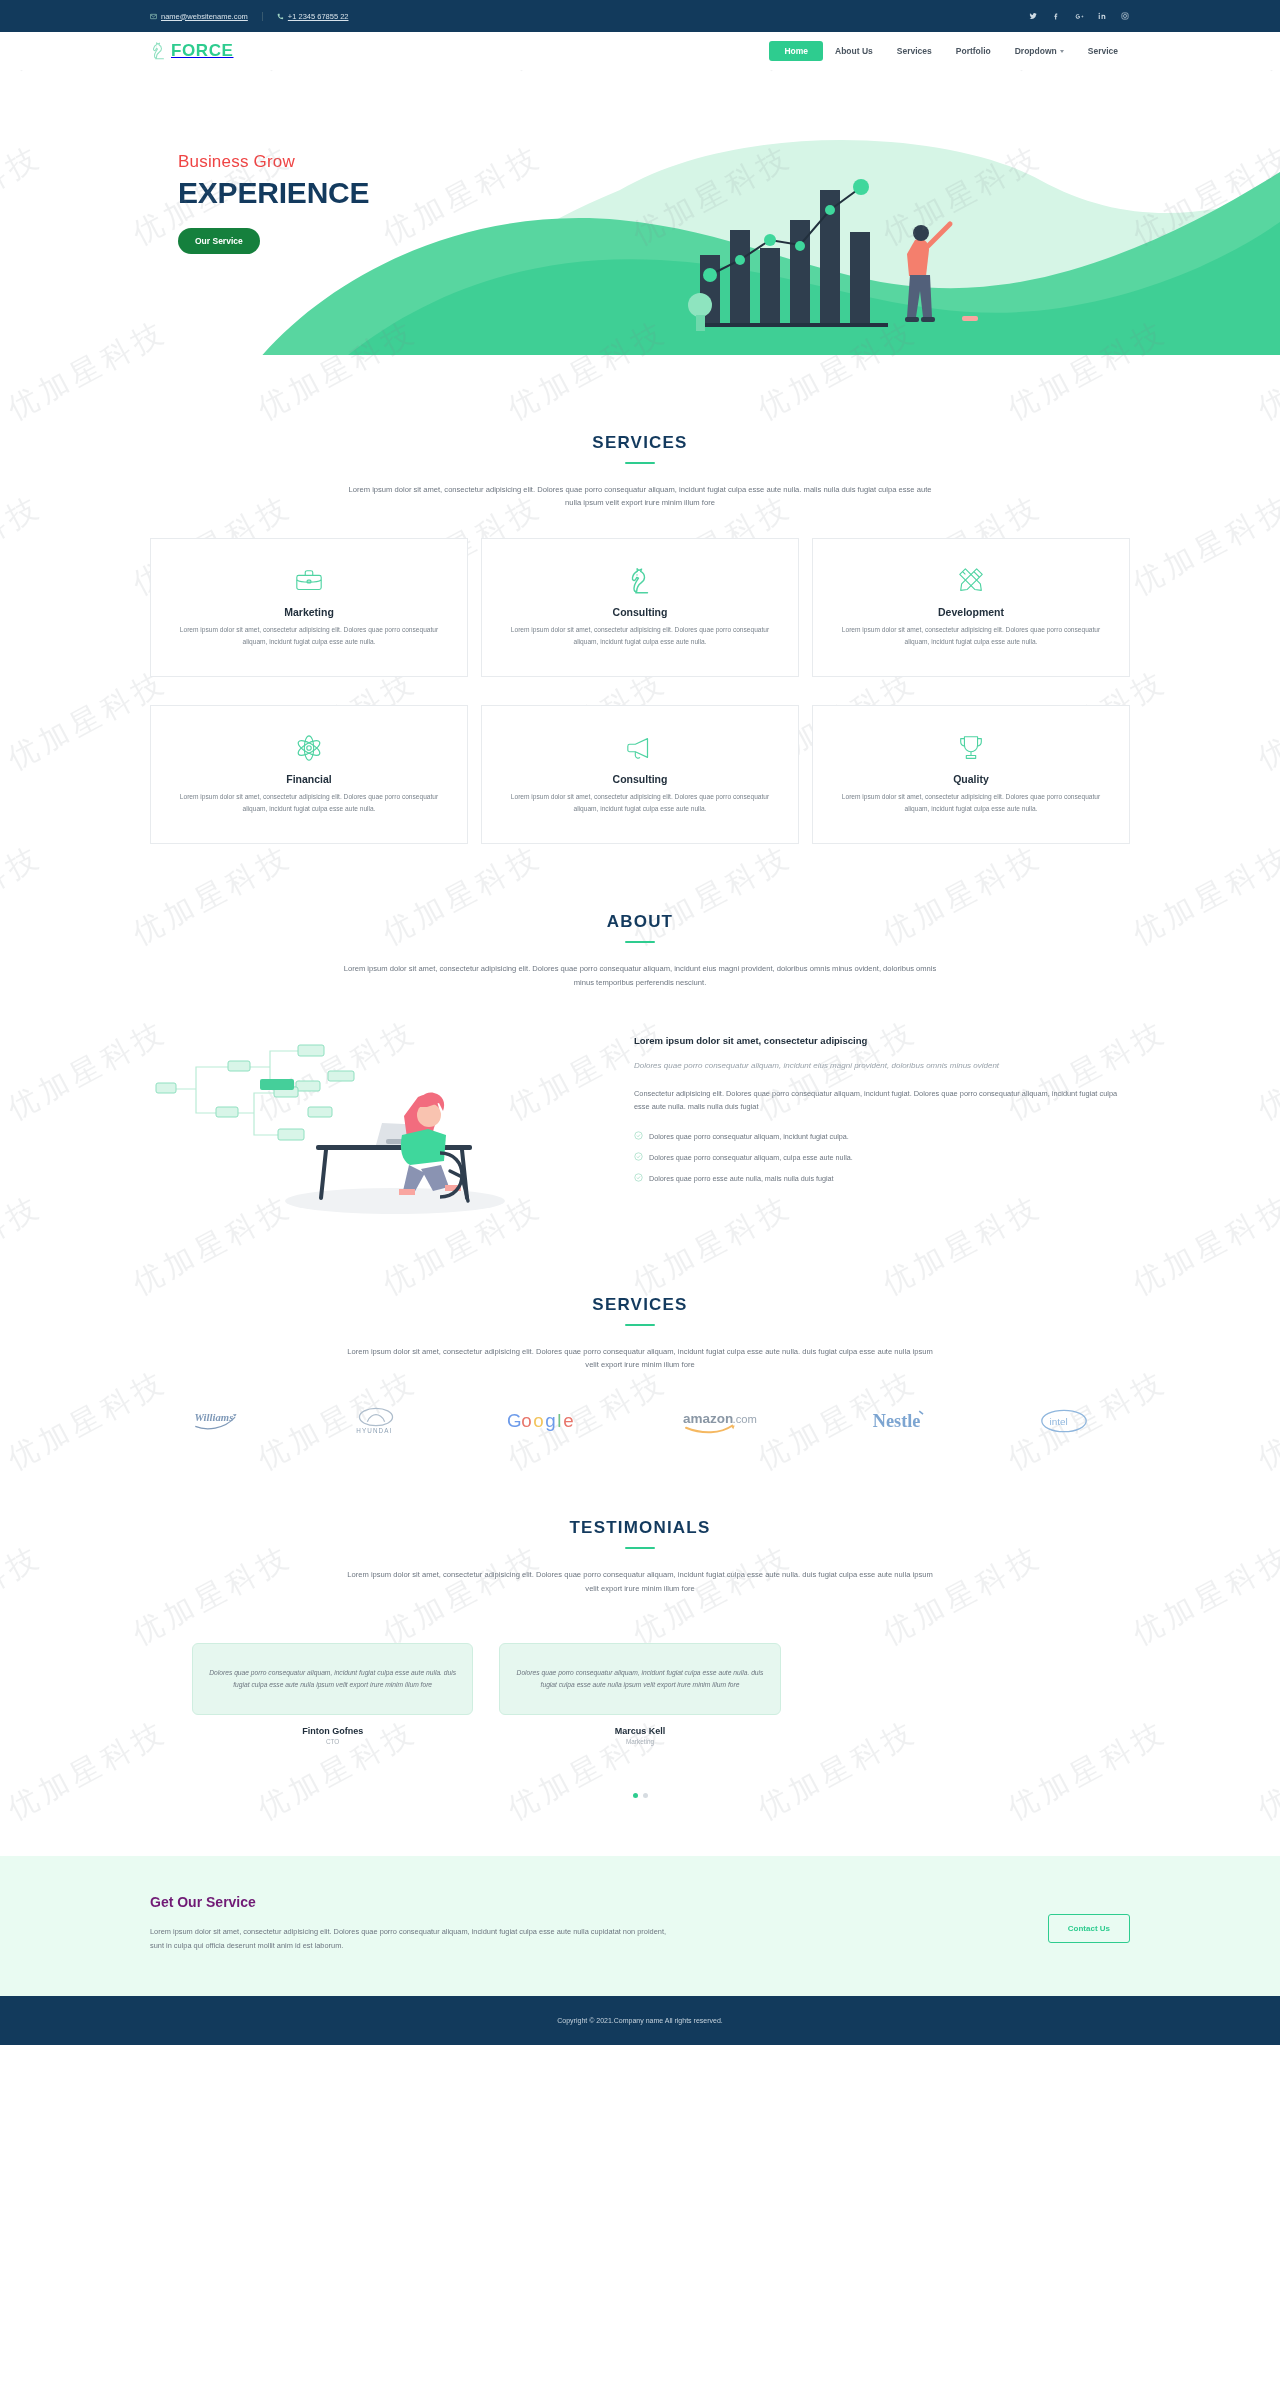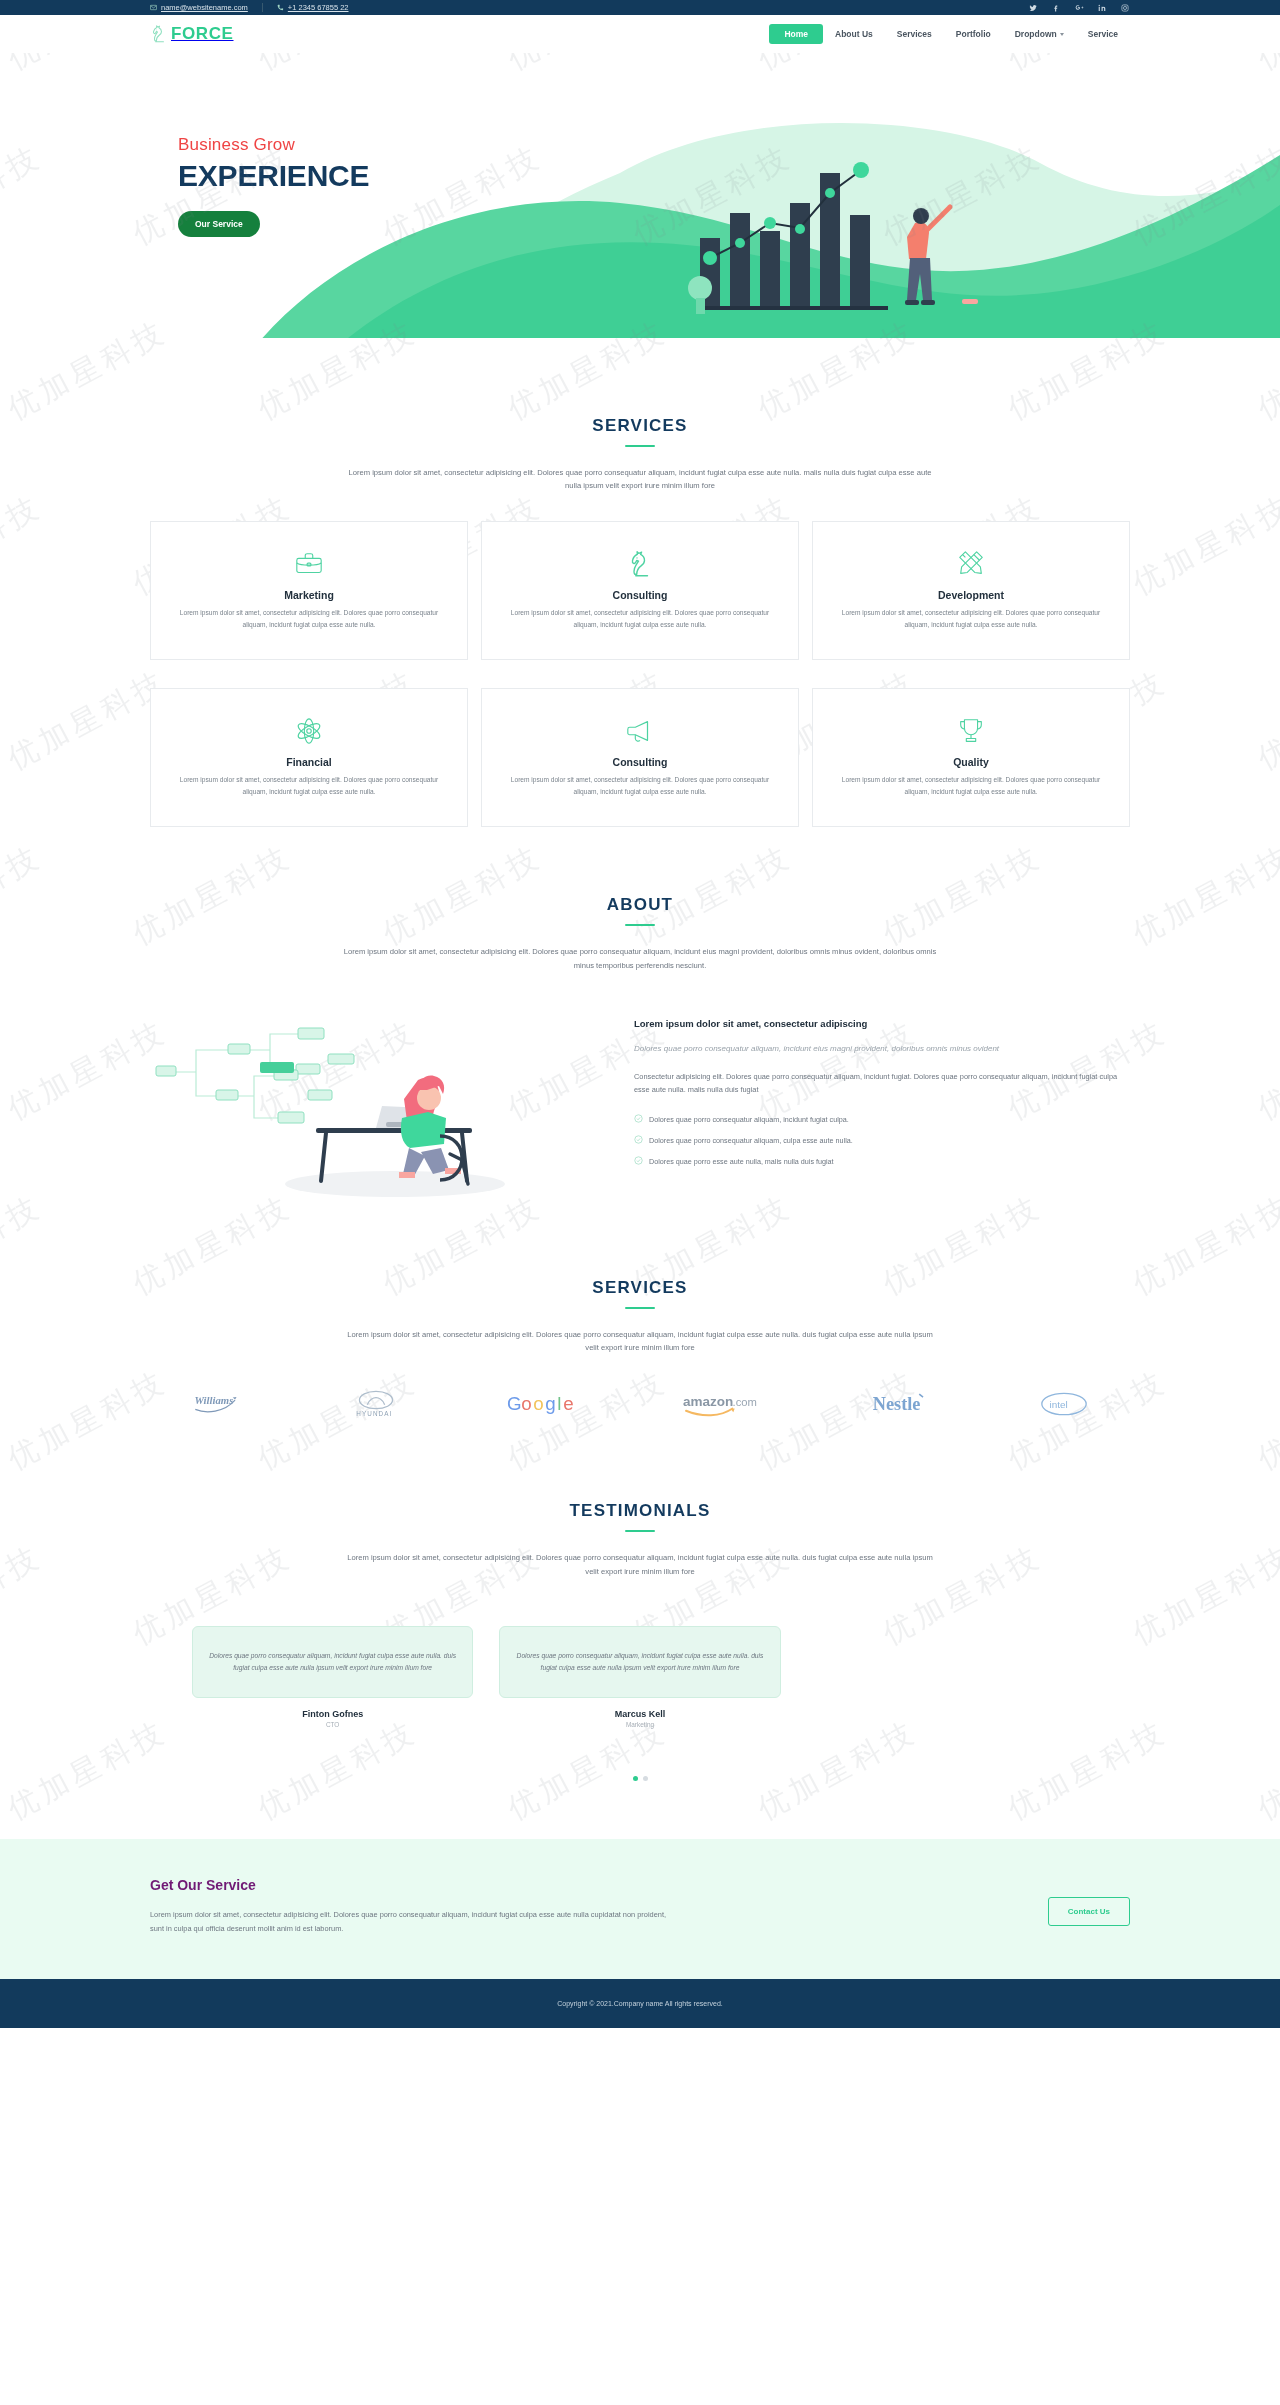--- a/index.html
+++ b/index.html
@@ -29,21 +29,21 @@
     letter-spacing: 5px;
     color: rgba(120,130,140,0.12);
     transform: rotate(-28deg);
     white-space: nowrap;
     font-weight: 400;
   }
 
   
   .topbar {
     background: #123a5c;
-    height: 15px;
+    height: 32px;
     display: flex;
     align-items: center;
     position: relative;
     z-index: 50;
   }
   .topbar-inner {
     width: 1000px;
     margin: 0 auto;
     display: flex;
     align-items: center;

